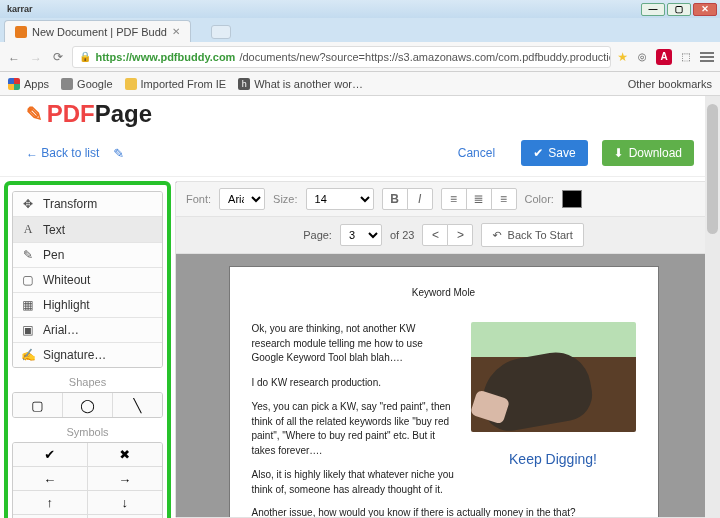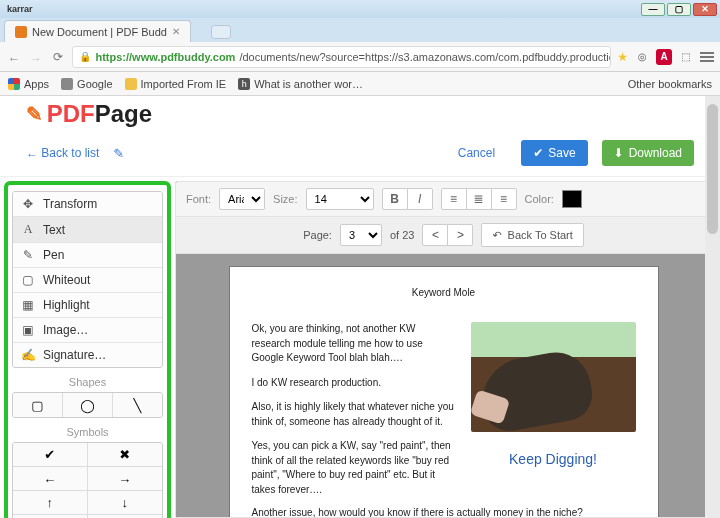--- a/index.html
+++ b/index.html
@@ -210,21 +210,21 @@
           <div class="tool-row">
               <span class="ti">▢</span>
               <span>Whiteout</span>
             </div>
           <div class="tool-row">
               <span class="ti">▦</span>
               <span>Highlight</span>
             </div>
           <div class="tool-row">
               <span class="ti">▣</span>
-              <span>Image…</span>
+              <span>Arial…</span>
             </div>
           <div class="tool-row">
               <span class="ti">✍</span>
               <span>Signature…</span>
             </div>
         </div>
 
         <div class="section-label">Shapes</div>
         <div class="btn-row">
           <div class="cell">▢</div>
@@ -284,33 +284,33 @@
           </div>
       </div>
 
       <div class="doc-scroll">
         <div class="page">
           <h4>Keyword Mole</h4>
           <div class="cols">
             <div class="txt">
               <p>Ok, you are thinking, not another KW research module telling me how to use Google Keyword Tool blah blah….</p>
               <p>I do KW research production.</p>
+              <p>Yes, you can pick a KW, say "red paint", then think of all the related keywords like "buy red paint", "Where to buy red paint" etc. But it takes forever….</p>
               <p>Also, it is highly likely that whatever niche you think of, someone has already thought of it.</p>
-              <p>Yes, you can pick a KW, say "red paint", then think of all the related keywords like "buy red paint", "Where to buy red paint" etc. But it takes forever….</p>
             </div>
             <div class="img-box">
               <div class="mole">
                 <div class="body"></div>
                   <div class="paw"></div>
               </div>
               <div class="caption">Keep Digging!</div>
             </div>
           </div>
           <div class="wide">
-            <p>Another issue, how would you know if there is actually money in the niche?</p>
+            <p>Another issue, how would you know if there is actually money in the that?</p>
 
           </div>
         </div>
       </div>
     </div>
   </div>
 </div>
 
 <div class="outer-scroll">
     <div class="thumb"></div>

